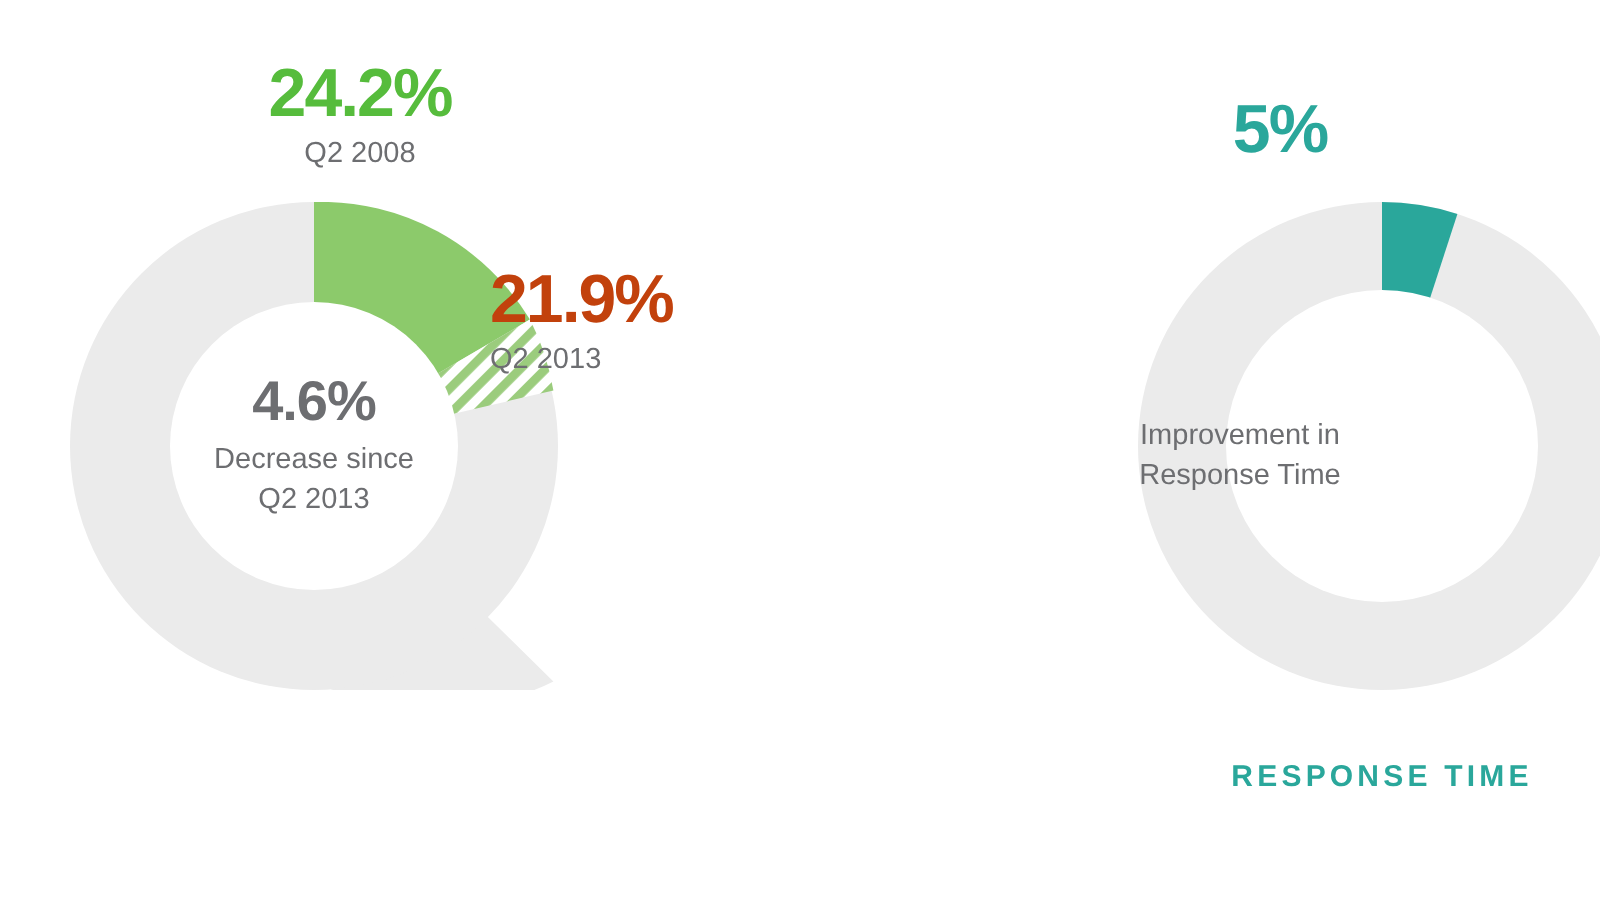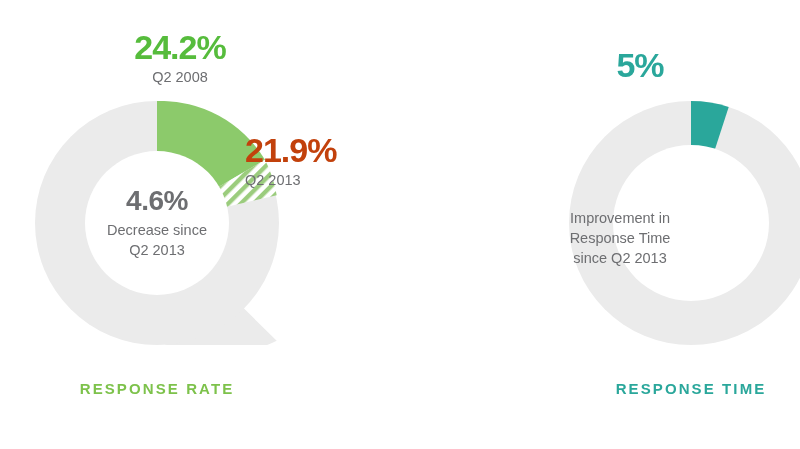--- a/index.html
+++ b/index.html
@@ -157,39 +157,37 @@
     <div class="callout" id="callout-q2-2014">
       <div class="callout-value">24.2%</div>
       <div class="callout-caption">Q2 2008</div>
     </div>
 
     <div class="callout" id="callout-q2-2013">
       <div class="callout-value">21.9%</div>
       <div class="callout-caption">Q2 2013</div>
     </div>
 
-    <div class="section-title" id="title-response-rate">RESPONSE RATE</div>
   </section>
 
   <section class="panel" id="panel-response-time">
 
     <svg class="donut-svg" width="244" height="244" viewBox="0 0 244 244">
 
       <circle cx="122" cy="122" r="122" fill="#ebebeb"></circle>
 
       <path fill="#2aa79b" d="M 122 122 L 122 0 A 122 122 0 0 1 159.70 5.97 Z"></path>
 
       <circle cx="122" cy="122" r="78" fill="#ffffff"></circle>
     </svg>
 
     <div class="donut-center" id="time-center">
       <div class="center-sub">
         <span class="center-sub-line">Improvement in</span>
         <span class="center-sub-line">Response Time</span>
-        <span class="center-sub-line">since Q2 2013</span>
       </div>
     </div>
 
     <div class="callout" id="callout-improvement">
       <div class="callout-value">5%</div>
     </div>
 
     <div class="section-title" id="title-response-time">RESPONSE TIME</div>
   </section>
 

